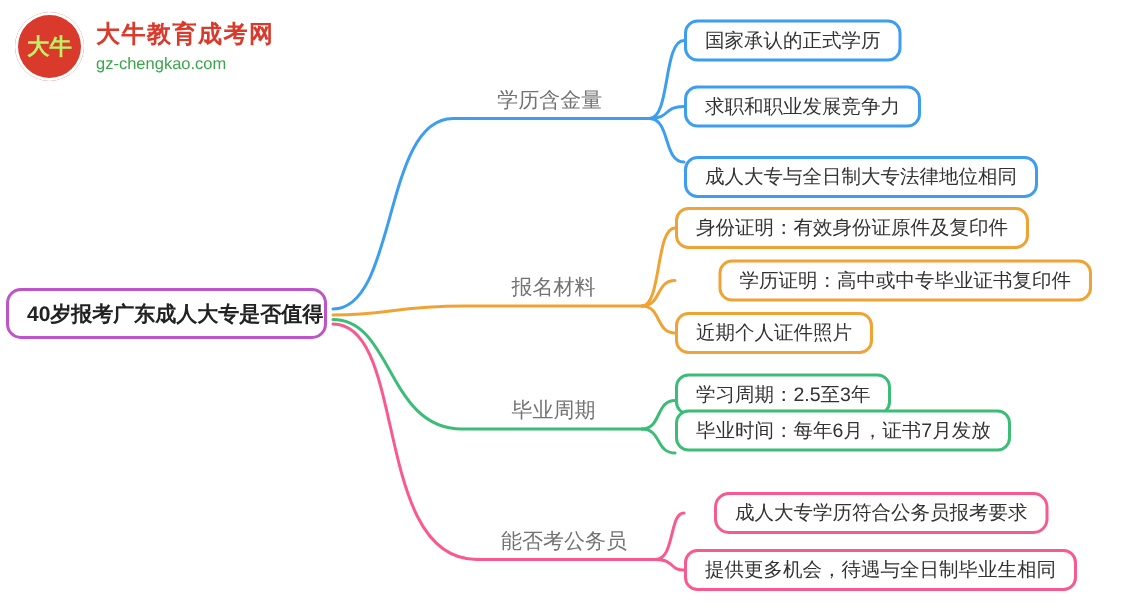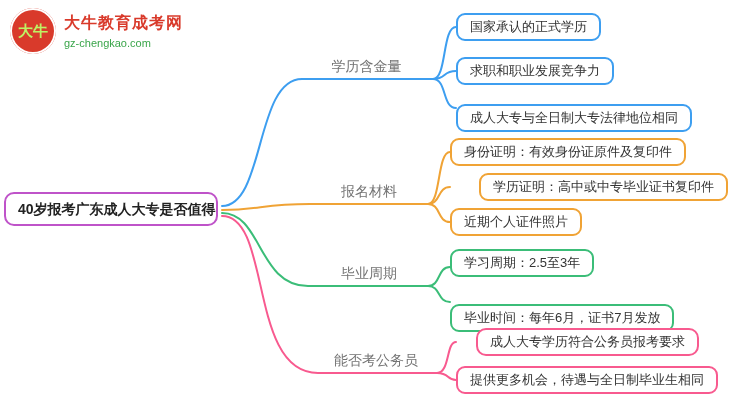--- a/index.html
+++ b/index.html
@@ -37,21 +37,21 @@
   .bl2{left:310px;top:263px;width:118px;}
   .bl3{left:315px;top:350px;width:122px;}
 
   .l00{left:456px;top:13px;}
   .l01{left:456px;top:57px;}
   .l02{left:456px;top:104px;}
   .l10{left:450px;top:138px;text-align:center;}
   .l11{left:450px;top:173px;margin-left:29px;}
   .l12{left:450px;top:208px;}
   .l20{left:450px;top:249px;}
-  .l21{left:450px;top:304px;}
+  .l21{left:450px;top:273px;}
   .l30{left:476px;top:328px;border-radius:10px;}
   .l31{left:456px;top:366px;}
 </style>
 </head>
 <body>
 
 <div class="canvas">
 
   <svg class="connectors" width="750" height="410" viewBox="0 0 750 410">
 

